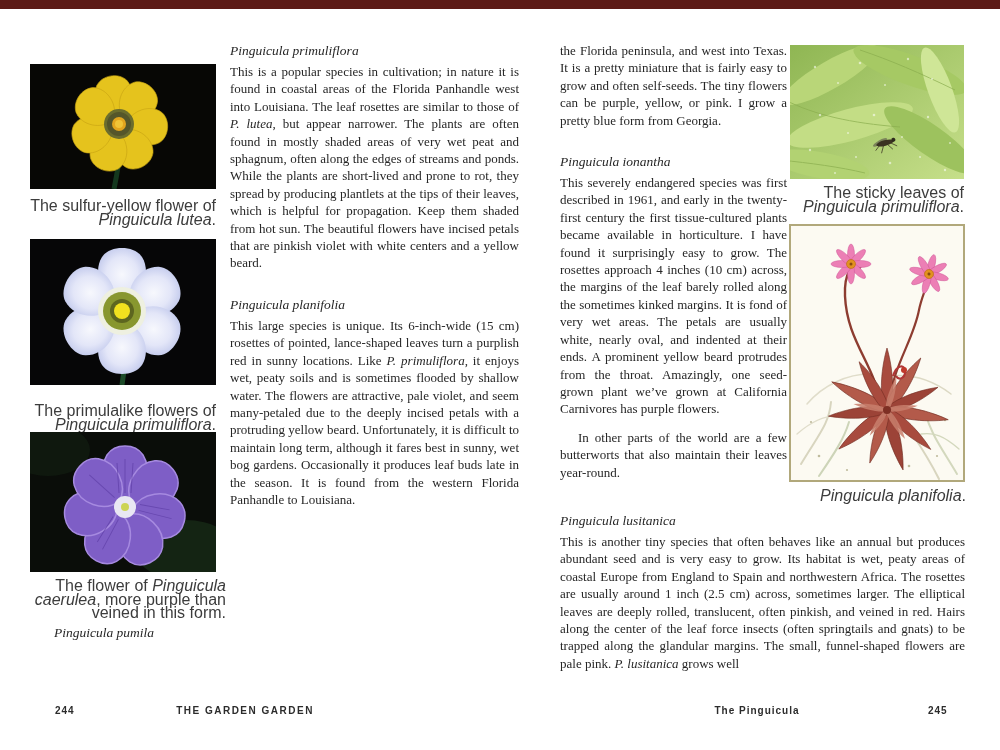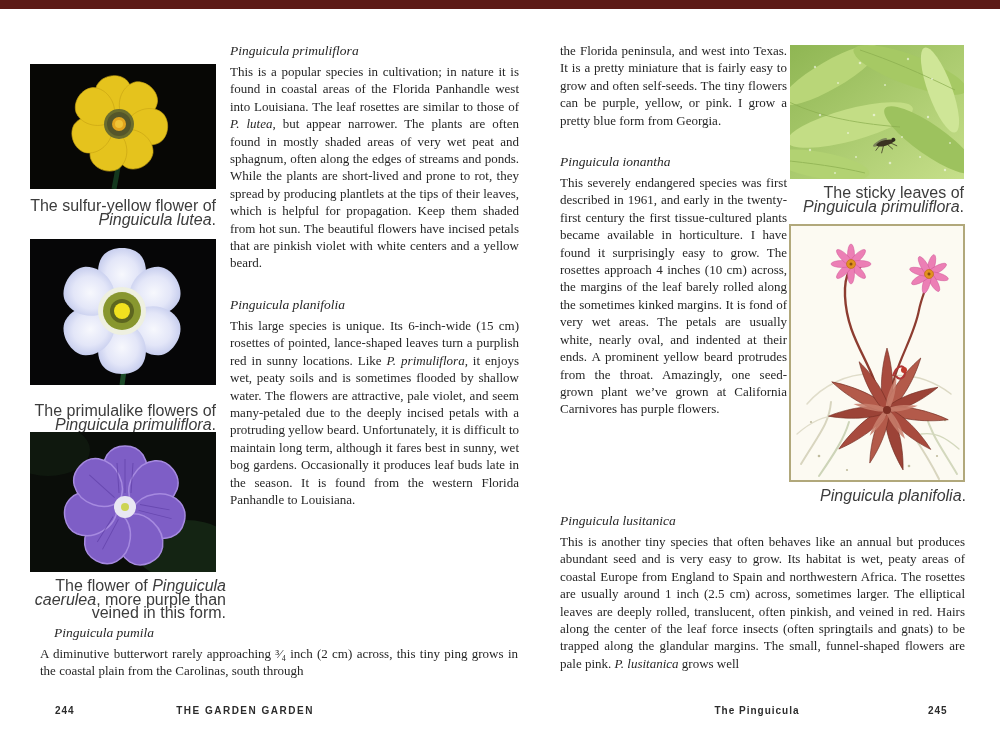--- a/index.html
+++ b/index.html
@@ -105,30 +105,30 @@
 
 <div class="col" style="left:230px; top:42px; width:289px;">
   <h3 class="species-head">Pinguicula primuliflora</h3>
   <p><span>This is a popular species in cultivation; in nature it is found in coastal areas of the Florida Panhandle west into Louisiana. The leaf rosettes are similar to those of </span><span class="it">P. lutea</span><span>, but appear narrower. The plants are often found in mostly shaded areas of very wet peat and sphagnum, often along the edges of streams and ponds. While the plants are short-lived and prone to rot, they spread by producing plantlets at the tips of their leaves, which is helpful for propagation. Keep them shaded from hot sun. The beautiful flowers have incised petals that are pinkish violet with white centers and a yellow beard.</span></p>
   <h3 class="species-head spaced">Pinguicula planifolia</h3>
   <p><span>This large species is unique. Its 6-inch-wide (15 cm) rosettes of pointed, lance-shaped leaves turn a purplish red in sunny locations. Like </span><span class="it">P. primuliflora</span><span>, it enjoys wet, peaty soils and is sometimes flooded by shallow water. The flowers are attractive, pale violet, and seem many-petaled due to the deeply incised petals with a protruding yellow beard. Unfortunately, it is difficult to maintain long term, although it fares best in sunny, wet bog gardens. Occasionally it produces leaf buds late in the season. It is found from the western Florida Panhandle to Louisiana.</span></p>
 </div>
 
 <div class="col" style="left:40px; top:624px; width:478px;">
   <h3 class="species-head indent-head">Pinguicula pumila</h3>
-  <p><span>A diminutive butterwort rarely approaching ³⁄₄ inch (2 cm) across, this tiny ping grows in the coastal plain from the Carolinas, south through</span></p>
 </div>
 
 <div class="footer-item" style="left:55px; letter-spacing:1px;">244</div>
 <div class="footer-item" style="left:130px; width:230px; text-align:center;">THE GARDEN GARDEN</div>
 
 <div class="col" style="left:560px; top:42px; width:227px;">
   <p><span>the Florida peninsula, and west into Texas. It is a pretty miniature that is fairly easy to grow and often self-seeds. The tiny flowers can be purple, yellow, or pink. I grow a pretty blue form from Georgia.</span></p>
   <h3 class="species-head spaced">Pinguicula ionantha</h3>
   <p><span>This severely endangered species was first described in 1961, and early in the twenty-first century the first tissue-cultured plants became available in horticulture. I have found it surprisingly easy to grow. The rosettes approach 4 inches (10 cm) across, the margins of the leaf barely rolled along the sometimes kinked margins. It is fond of very wet areas. The petals are usually white, nearly oval, and indented at their ends. A prominent yellow beard protrudes from the throat. Amazingly, one seed-grown plant we’ve grown at California Carnivores has purple flowers.</span></p>
+  <p class="para-indent"><span>In other parts of the world are a few butterworts that also maintain their leaves year-round.</span></p>
 </div>
 
 <div class="col" style="left:560px; top:512px; width:405px;">
   <h3 class="species-head">Pinguicula lusitanica</h3>
   <p><span>This is another tiny species that often behaves like an annual but produces abundant seed and is very easy to grow. Its habitat is wet, peaty areas of coastal Europe from England to Spain and northwestern Africa. The rosettes are usually around 1 inch (2.5 cm) across, sometimes larger. The elliptical leaves are deeply rolled, translucent, often pinkish, and veined in red. Hairs along the center of the leaf force insects (often springtails and gnats) to be trapped along the glandular margins. The small, funnel-shaped flowers are pale pink. </span><span class="it">P. lusitanica</span><span> grows well</span></p>
 </div>
 
 <div class="photo" style="left:790px; top:45px;">
   <svg width="174" height="134" viewBox="0 0 174 134">
     <defs>

